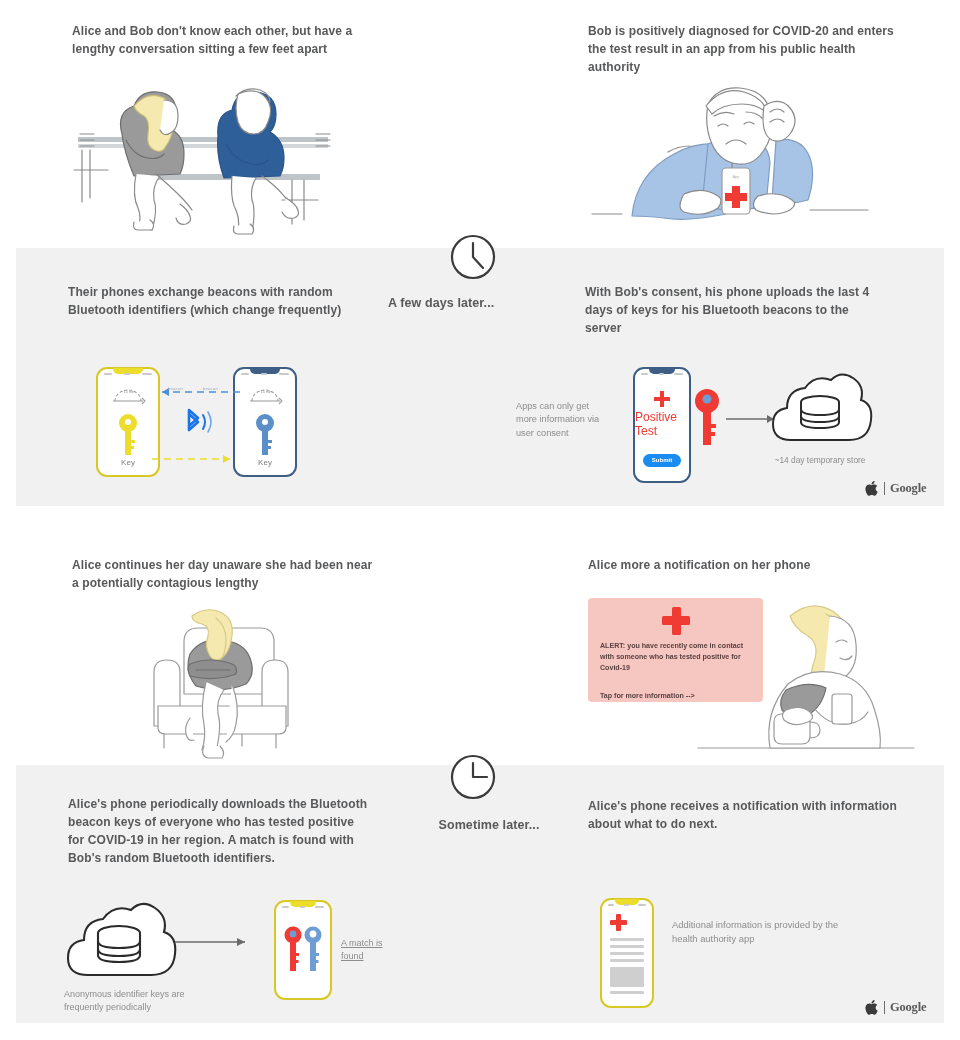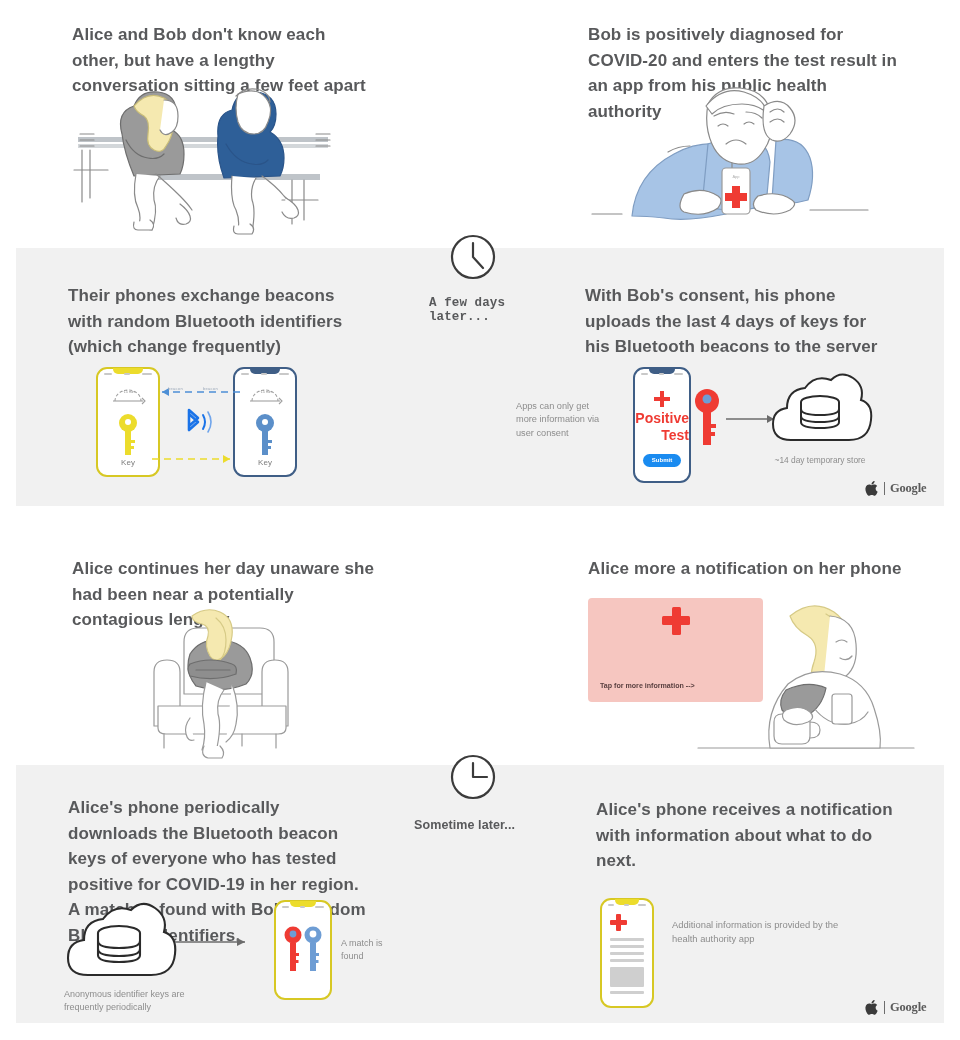--- a/index.html
+++ b/index.html
@@ -6,21 +6,21 @@
   body{
     width:960px;height:1040px;position:relative;overflow:hidden;
     font-family:"Liberation Sans","DejaVu Sans",sans-serif;
     color:#4a4a4a;
   }
   .band{position:absolute;left:16px;right:16px;background:#f1f1f1;}
   #band-1{top:248px;height:258px;}
   #band-2{top:765px;height:258px;}
 
   .headline{
-    position:absolute;font-size:17px;line-height:1.5;
+    position:absolute;font-size:12px;line-height:1.5;
     font-weight:bold;color:#58595b;letter-spacing:.1px;
   }
   .subtext{
     position:absolute;font-size:9.2px;line-height:1.45;color:#8d8d8d;
   }
   .caption-mid{
     position:absolute;font-size:12.5px;color:#58595b;font-weight:bold;
     letter-spacing:.1px;
   }
 
@@ -48,29 +48,29 @@
 
   .rot{position:absolute;left:50%;transform:translateX(-50%);
     font-size:3.6px;line-height:1.05;text-align:center;color:#8a8a8a;
     width:40px;}
 
   .bt-label{position:absolute;font-size:4px;color:#9aa7b8;letter-spacing:.3px;}
 
   .alertbox{position:absolute;background:#f6c6c0;border-radius:4px;}
   .alert-text{position:absolute;font-size:7.1px;line-height:1.55;
     font-weight:bold;color:#5a4040;}
-  .alert-tap{position:absolute;font-size:7.1px;font-weight:bold;color:#5a4040;}
-
-  .pos-title{position:absolute;width:100%;text-align:right;
-    color:#ef3b33;font-weight:bold;font-size:14px;line-height:1.2;}
+  .alert-tap{position:absolute;font-size:7.1px;font-weight:bold;color:#5a4040;margin-top:10px;}
+
+  .pos-title{position:absolute;width:100%;text-align:left;
+    color:#ef3b33;font-weight:normal;font-size:12px;line-height:1.2;}
   .submit-btn{position:absolute;background:#1a8bf0;border-radius:9px;
     color:#fff;font-size:6px;text-align:center;font-weight:bold;}
 
   .store-label{position:absolute;font-size:8.4px;color:#8d8d8d;}
-  .match-label{position:absolute;font-size:9px;color:#8d8d8d;line-height:1.45;}
+  .match-label{position:absolute;font-size:9px;color:#8d8d8d;line-height:1.45;text-decoration:underline;}
 
   .brand{position:absolute;display:flex;align-items:center;gap:5px;}
   .brand .bar{width:1px;height:13px;background:#6d6d6d;}
   .brand .gt{font-size:12.5px;color:#5a5a5a;font-weight:bold;
      font-family:"Liberation Serif",serif;letter-spacing:-.2px;}
 
   .docline{position:absolute;background:#cfcfcf;border-radius:1px;}
 </style>
 </head>
 <body>
@@ -169,21 +169,21 @@
 </div>
 
 <div class="headline" style="left:68px;top:283px;width:280px;">Their phones exchange beacons with random Bluetooth identifiers (which change frequently)</div>
 
 <div class="clock" style="left:448px;top:232px;width:50px;height:50px;">
   <svg width="50" height="50" viewBox="0 0 50 50">
     <circle cx="25" cy="25" r="21" fill="#ffffff" stroke="#3b3b3b" stroke-width="2.2"></circle>
     <path d="M25 25 V11 M25 25 L35 36" stroke="#3b3b3b" stroke-width="2.2" stroke-linecap="round" fill="none"></path>
   </svg>
 </div>
-<div class="caption-mid" style="left:429px;top:296px;width:140px;font-family:Liberation Mono, monospace;">A few days later...</div>
+<div class="caption-mid" style="left:388px;top:296px;width:140px;">A few days later...</div>
 
 <div class="headline" style="left:585px;top:283px;width:300px;">With Bob's consent, his phone uploads the last 4 days of keys for his Bluetooth beacons to the server</div>
 
 <div class="phone phone-yellow" style="left:96px;top:367px;width:60px;height:106px;">
   <div class="notch notch-y"></div>
   <div class="statusbar">
     <i style="width:8px"></i>
       <i style="width:6px"></i>
       <i style="width:10px"></i>
   </div>
@@ -349,20 +349,21 @@
 
 <div class="headline" style="left:588px;top:556px;width:330px;">Alice more a notification on her phone</div>
 
 <div class="alertbox" style="left:588px;top:598px;width:175px;height:104px;">
   <div style="position:absolute;left:50%;top:9px;transform:translateX(-50%);">
     <svg width="30" height="28" viewBox="0 0 30 28">
       <rect x="11" y="0" width="9" height="28" rx="1.5" fill="#ef3b33"></rect>
       <rect x="1" y="9" width="28" height="9" rx="1.5" fill="#ef3b33"></rect>
     </svg>
   </div>
+  <div class="alert-text" style="left:12px;top:43px;width:152px;">ALERT:  you have recently come in contact with someone who has tested positive for Covid-19</div>
   <div class="alert-tap" style="left:12px;top:84px;">Tap for more information --&gt;</div>
 </div>
 
 <div class="ill" style="left:690px;top:598px;width:230px;height:160px;">
   <svg width="230" height="160" viewBox="0 0 230 160">
     <g fill="none" stroke="#9a9a9a" stroke-width="1.2" stroke-linecap="round" stroke-linejoin="round">
 
       <path d="M8 150 H224"></path>
 
       <path d="M100 18 q22 -18 44 -4 q20 14 14 44 q-4 22 -14 34 q-10 10 -18 0 q-8 -12 -2 -28
@@ -389,23 +390,23 @@
 </div>
 
 <div class="headline" style="left:68px;top:795px;width:300px;">Alice's phone periodically downloads the Bluetooth beacon keys of everyone who has tested positive for COVID-19 in her region. A match is found with Bob's random Bluetooth identifiers.</div>
 
 <div class="clock" style="left:448px;top:752px;width:50px;height:50px;">
   <svg width="50" height="50" viewBox="0 0 50 50">
     <circle cx="25" cy="25" r="21" fill="#ffffff" stroke="#3b3b3b" stroke-width="2.2"></circle>
     <path d="M25 25 V11 M25 25 H39" stroke="#3b3b3b" stroke-width="2.2" stroke-linecap="round" fill="none"></path>
   </svg>
 </div>
-<div class="caption-mid" style="left:414px;top:818px;width:150px;">Sometime later...</div>
-
-<div class="headline" style="left:588px;top:797px;width:310px;margin-left:8px;">Alice's phone receives a notification with information about what to do next.</div>
+<div class="caption-mid" style="left:414px;top:818px;width:150px;text-align:center;">Sometime later...</div>
+
+<div class="headline" style="left:588px;top:797px;width:310px;">Alice's phone receives a notification with information about what to do next.</div>
 
 <div class="ill" style="left:64px;top:903px;width:110px;height:82px;">
   <svg width="110" height="82" viewBox="0 0 110 82">
     <path d="M24 72 q-20 0 -20 -17 q0 -16 16 -18 q0 -19 19 -21 q11 -15 28 -9 q11 -11 24 -2 q13 9 9 24
              q13 4 11 22 q-2 21 -24 21z" fill="#ffffff" stroke="#2b2b2b" stroke-width="2.1"></path>
     <ellipse cx="55" cy="30" rx="21" ry="7" fill="#ffffff" stroke="#2b2b2b" stroke-width="2.1"></ellipse>
     <path d="M34 30 v22 q0 7 21 7 q21 0 21 -7 V30" fill="#ffffff" stroke="#2b2b2b" stroke-width="2.1"></path>
     <path d="M34 38 q0 7 21 7 q21 0 21 -7 M34 46 q0 7 21 7 q21 0 21 -7" fill="none" stroke="#2b2b2b" stroke-width="2.1"></path>
   </svg>
 </div>

